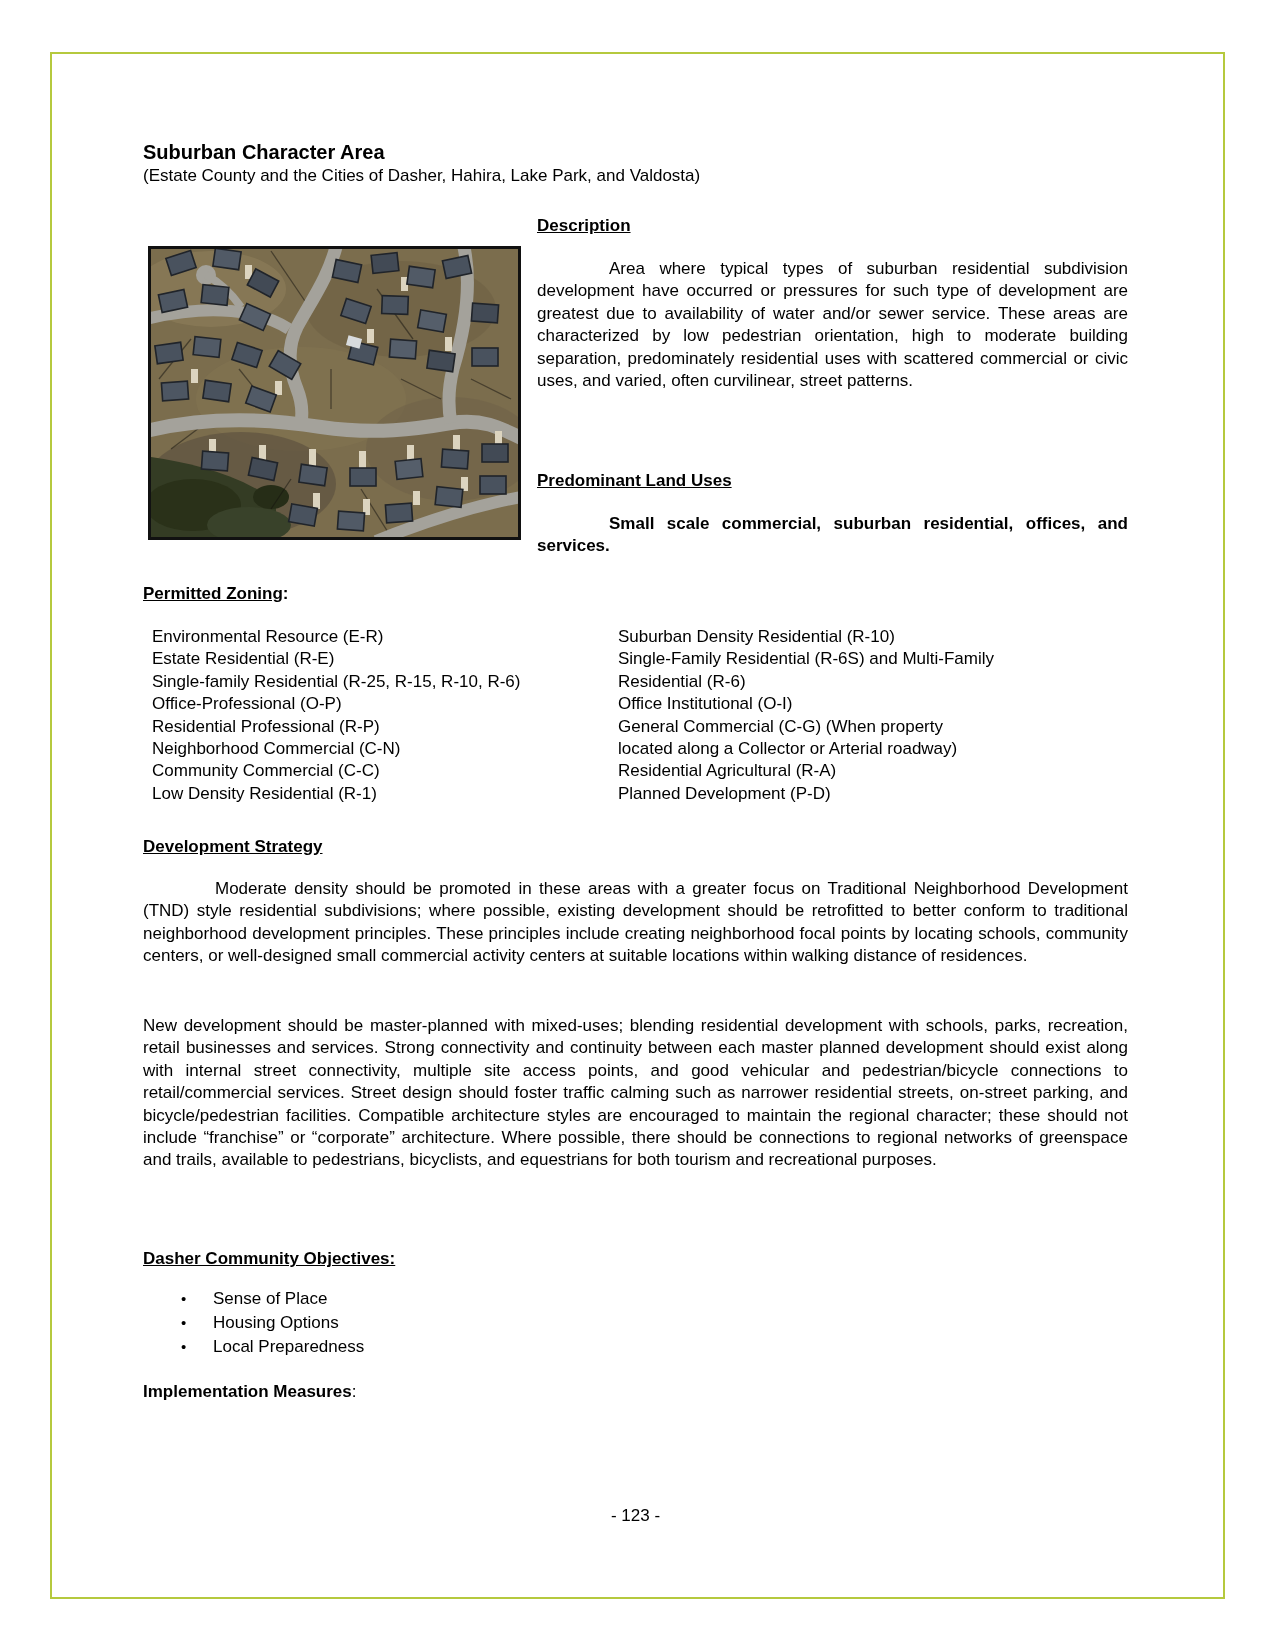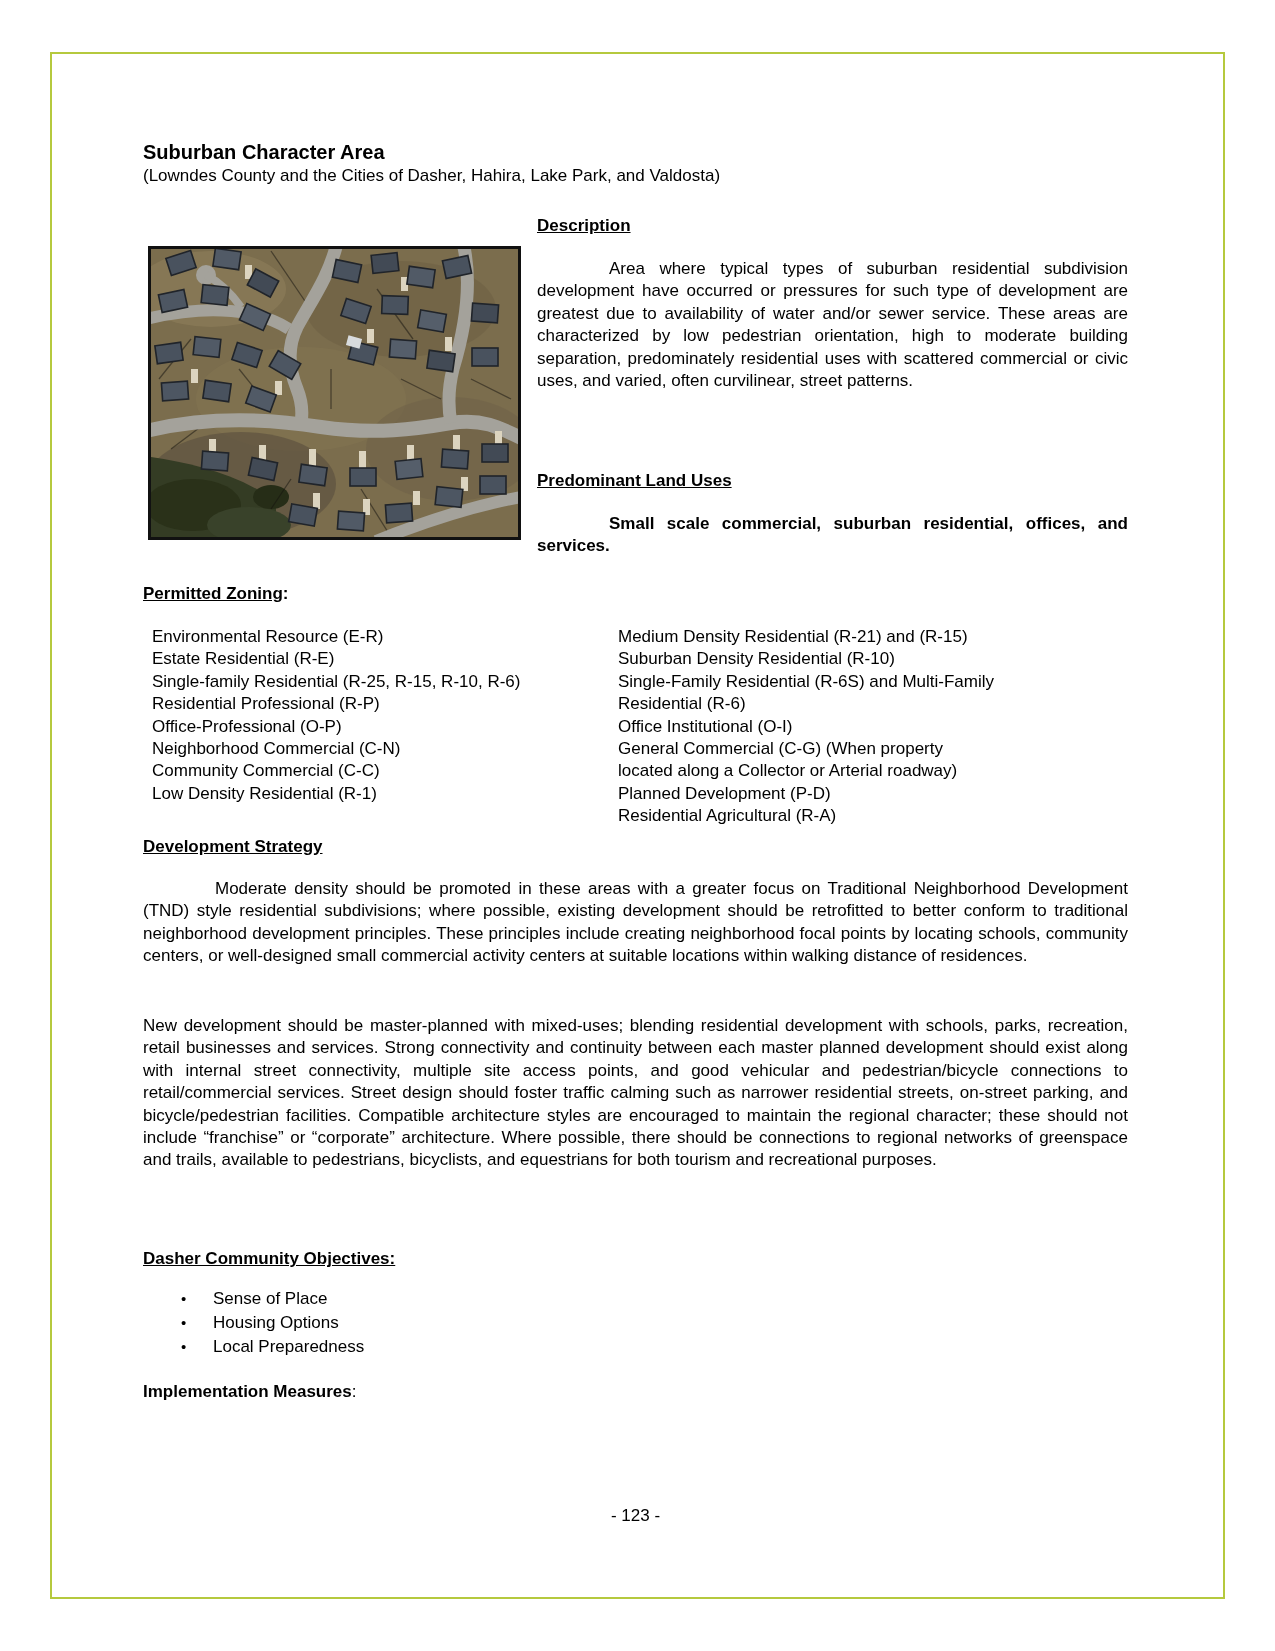--- a/index.html
+++ b/index.html
@@ -34,21 +34,21 @@
   .qco-item{display:flex;height:24.2px;align-items:baseline;}
   .qco-bullet{width:32px;padding-left:38px;font-size:15px;}
   .pagenum{text-align:center;}
 </style>
 </head>
 <body>
 
 <div class="abs page-border"></div>
 
 <div class="abs doc-title" style="left:143px;top:140px;">Suburban Character Area</div>
-<div class="abs t" style="left:143px;top:165px;">(Lowndes County and the Cities of Dasher, Hahira, Lake Park, and Valdosta)</div>
+<div class="abs t" style="left:143px;top:165px;">(Estate County and the Cities of Dasher, Hahira, Lake Park, and Valdosta)</div>
 
 <div class="abs t bold und col-right" style="top:215px;">Description</div>
 <div class="abs t just ind col-right" style="top:258px;">Area where typical types of suburban residential subdivision development have occurred or pressures for such type of development are greatest due to availability of water and/or sewer service.  These areas are characterized by low pedestrian orientation, high to moderate building separation, predominately residential uses with scattered commercial or civic uses, and varied, often curvilinear, street patterns.</div>
 
 <div class="abs photo-frame">
   <svg viewBox="0 0 367 288" width="367" height="288">
     <rect width="367" height="288" fill="#7b6d4d"></rect>
     <ellipse cx="60" cy="40" rx="75" ry="38" fill="#8b7c58" opacity=".7"></ellipse>
     <ellipse cx="250" cy="60" rx="95" ry="48" fill="#6e6144" opacity=".6"></ellipse>
     <ellipse cx="150" cy="150" rx="105" ry="52" fill="#837452" opacity=".55"></ellipse>
@@ -150,36 +150,35 @@
 <div class="abs t bold und col-right" style="top:470px;">Predominant Land Uses</div>
 <div class="abs t just ind col-right" style="top:513px;font-weight:bold;">Small scale commercial, suburban residential, offices, and services.</div>
 
 <div class="abs t full" style="top:583px;"><span class="bold und">Permitted Zoning</span><span class="bold">:</span></div>
 
 <div class="abs t full zoning-row" style="top:626px;">
   <div class="zoning-col zl">
     <div>Environmental Resource (E-R)</div>
     <div>Estate Residential (R-E)</div>
     <div>Single-family Residential (R-25, R-15, R-10, R-6)</div>
+    <div>Office-Professional (O-P)</div>
     <div>Residential Professional (R-P)</div>
-    <div>Office-Professional (O-P)</div>
     <div>Neighborhood Commercial (C-N)</div>
     <div>Community Commercial (C-C)</div>
     <div>Low Density Residential (R-1)</div>
   </div>
   <div class="zoning-col zr">
-    <div>Medium Density Residential (R-21) and (R-15)</div>
     <div>Suburban Density Residential (R-10)</div>
     <div>Single-Family Residential (R-6S) and Multi-Family</div>
     <div>Residential (R-6)</div>
     <div>Office Institutional (O-I)</div>
     <div>General Commercial (C-G) (When property</div>
     <div>located along a Collector or Arterial roadway)</div>
+    <div>Residential Agricultural (R-A)</div>
     <div>Planned Development (P-D)</div>
-    <div>Residential Agricultural (R-A)</div>
   </div>
 </div>
 
 <div class="abs t bold und full" style="top:836px;">Development Strategy</div>
 <div class="abs t just ind full" style="top:878px;">Moderate density should be promoted in these areas with a greater focus on Traditional Neighborhood Development (TND) style residential subdivisions; where possible, existing development should be retrofitted to better conform to traditional neighborhood development principles.  These principles include creating neighborhood focal points by locating schools, community centers, or well-designed small commercial activity centers at suitable locations within walking distance of residences.</div>
 <div class="abs t just full" style="top:1015px;">New development should be master-planned with mixed-uses; blending residential development with schools, parks, recreation, retail businesses and services.  Strong connectivity and continuity between each master planned development should exist along with internal street connectivity, multiple site access points, and good vehicular and pedestrian/bicycle connections to retail/commercial services.  Street design should foster traffic calming such as narrower residential streets, on-street parking, and bicycle/pedestrian facilities. Compatible architecture styles are encouraged to maintain the regional character; these should not include “franchise” or “corporate” architecture.  Where possible, there should be connections to regional networks of greenspace and trails, available to pedestrians, bicyclists, and equestrians for both tourism and recreational purposes.</div>
 
 <div class="abs t bold und full" style="top:1248px;">Dasher Community Objectives:</div>
 <div class="abs t full" style="top:1288px;">
   <div class="qco-item">

